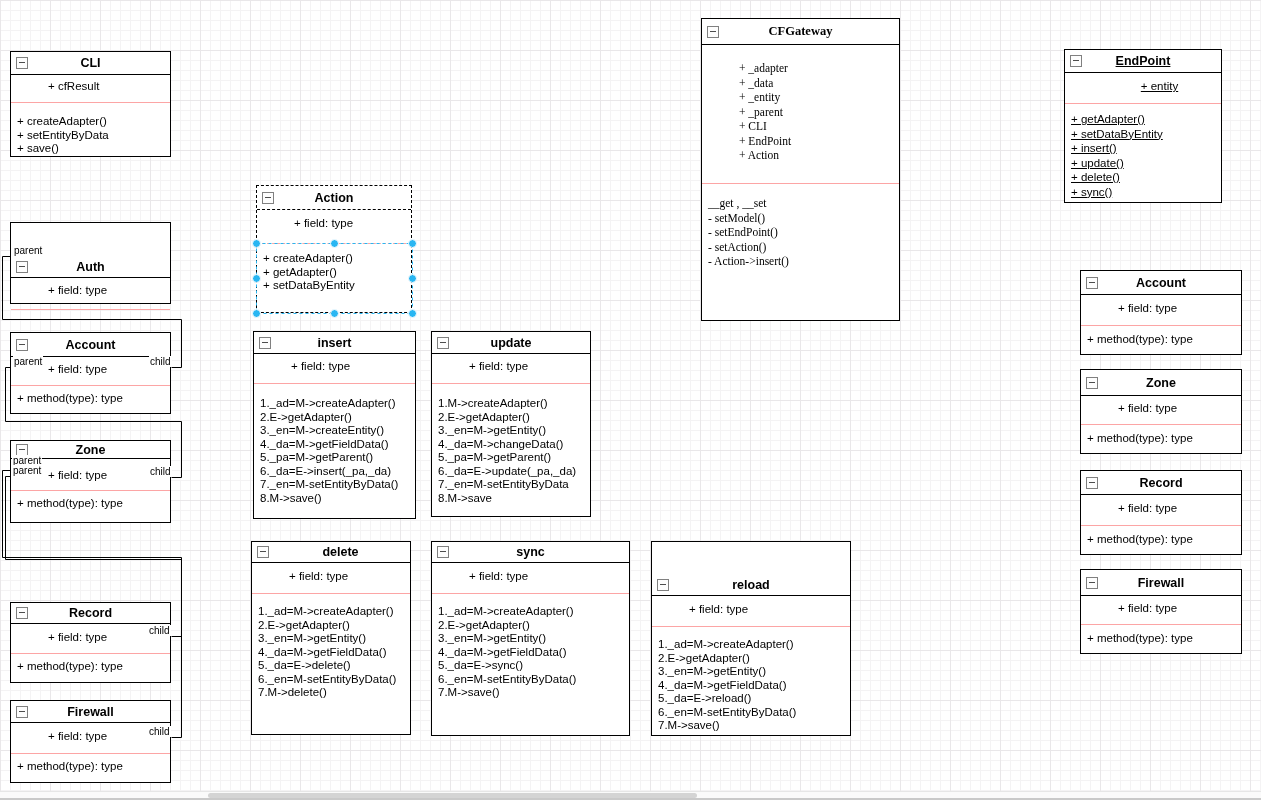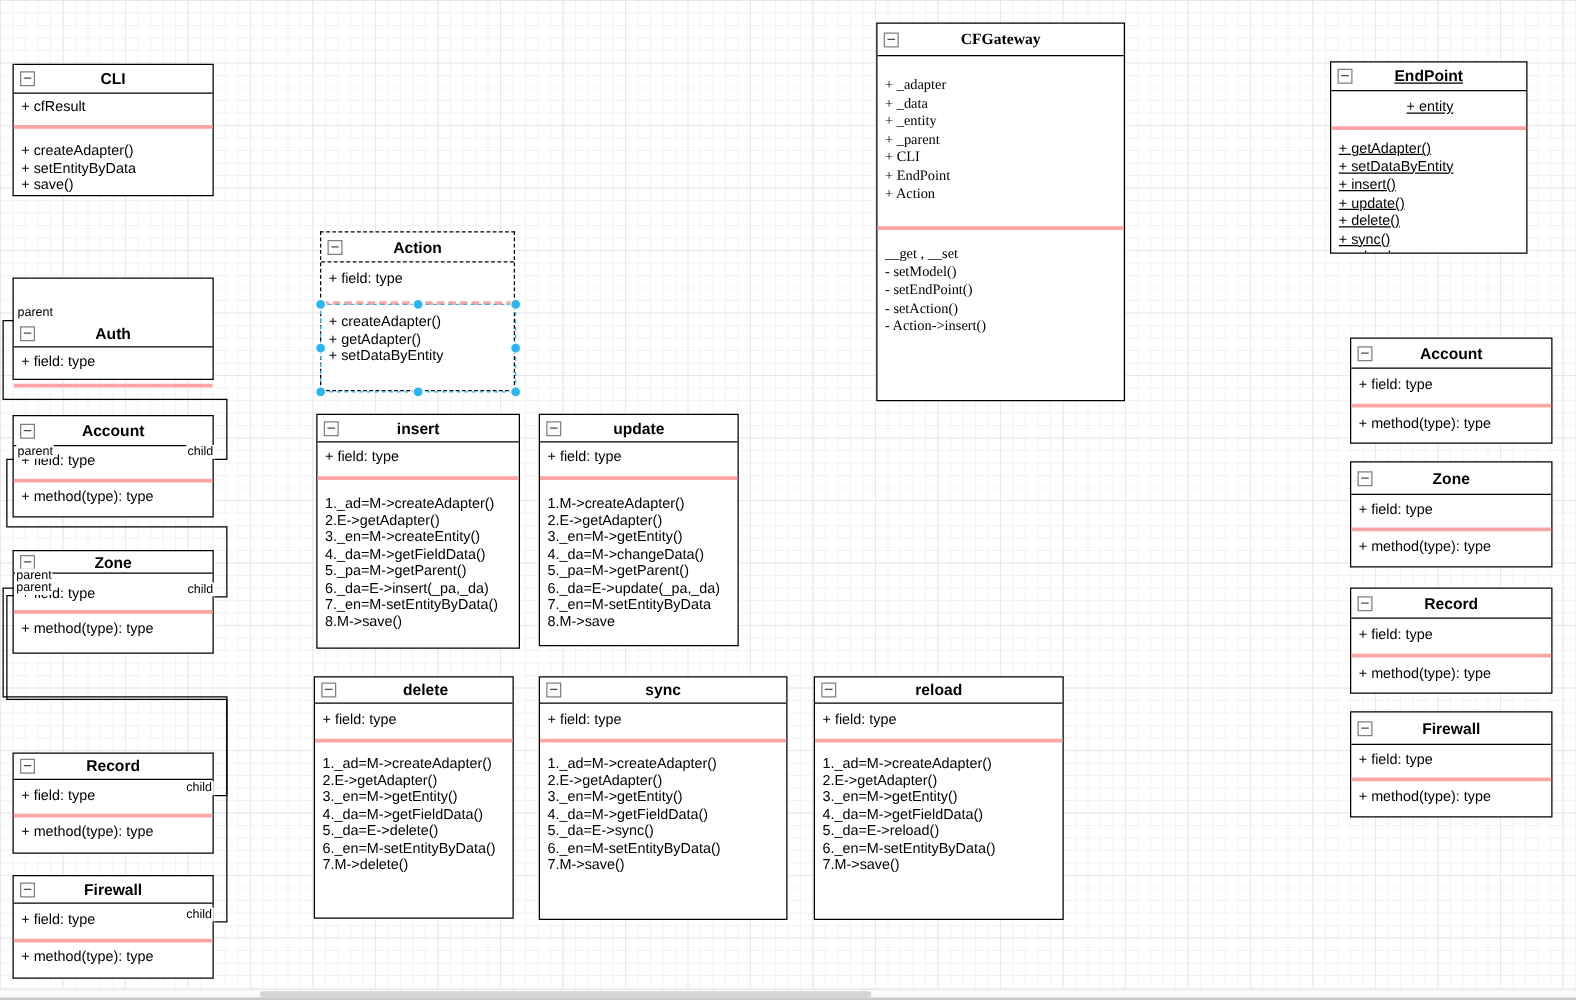--- a/index.html
+++ b/index.html
@@ -24,21 +24,21 @@
     font-weight:bold;font-size:12.5px;color:#000;
   }
   .dashed .uml-title{border-bottom-style:dashed;}
   .collapse-icon{
     position:absolute;left:5px;top:50%;transform:translateY(-50%);
     width:12px;height:12px;border:1px solid #808080;background:#fdfdfd;box-sizing:border-box;
   }
   .collapse-icon::after{
     content:"";position:absolute;left:2px;right:2px;top:4px;height:1px;background:#4d4d4d;
   }
-  .uml-attrs{flex:0 0 auto;border-bottom:3px solid #fca5a5;box-sizing:border-box;overflow:hidden;}
+  .uml-attrs{flex:0 0 auto;border-bottom:1px solid #fca5a5;box-sizing:border-box;overflow:hidden;padding-left:31px;}
   .dashed .uml-attrs{border-bottom-style:dashed;}
   .uml-methods{flex:1 1 auto;overflow:hidden;}
   .uml-row{font-size:11.5px;line-height:13.5px;padding:0 4px 0 6px;white-space:nowrap;color:#000;}
   .lh-lg .uml-row{line-height:14.5px;}
   #overlay{position:absolute;left:0;top:0;z-index:3;}
   .edge-label{
     position:absolute;z-index:4;font-size:10px;line-height:11px;
     background:#ffffff;padding:0 1px;color:#000;white-space:nowrap;
   }
   .scroll-track{
@@ -295,21 +295,21 @@
         <div class="uml-row">1._ad=M-&gt;createAdapter()</div>
         <div class="uml-row">2.E-&gt;getAdapter()</div>
         <div class="uml-row">3._en=M-&gt;getEntity()</div>
         <div class="uml-row">4._da=M-&gt;getFieldData()</div>
         <div class="uml-row">5._da=E-&gt;sync()</div>
         <div class="uml-row">6._en=M-setEntityByData()</div>
         <div class="uml-row">7.M-&gt;save()</div>
       </div>
     </div>
     <div class="uml-class" style="left: 651px; top: 541px; width: 200px; height: 195px;">
-      <div class="uml-title" style="height: 21px;">
+      <div class="uml-title" style="height: 21px; margin-top: 33px;">
         <span class="collapse-icon"></span>
         <span>reload</span>
       </div>
       <div class="uml-attrs" style="height: 31px; padding-top: 7px;">
         <div class="uml-row">+ field: type</div>
       </div>
       <div class="uml-methods" style="padding-top: 11px;">
         <div class="uml-row">1._ad=M-&gt;createAdapter()</div>
         <div class="uml-row">2.E-&gt;getAdapter()</div>
         <div class="uml-row">3._en=M-&gt;getEntity()</div>

